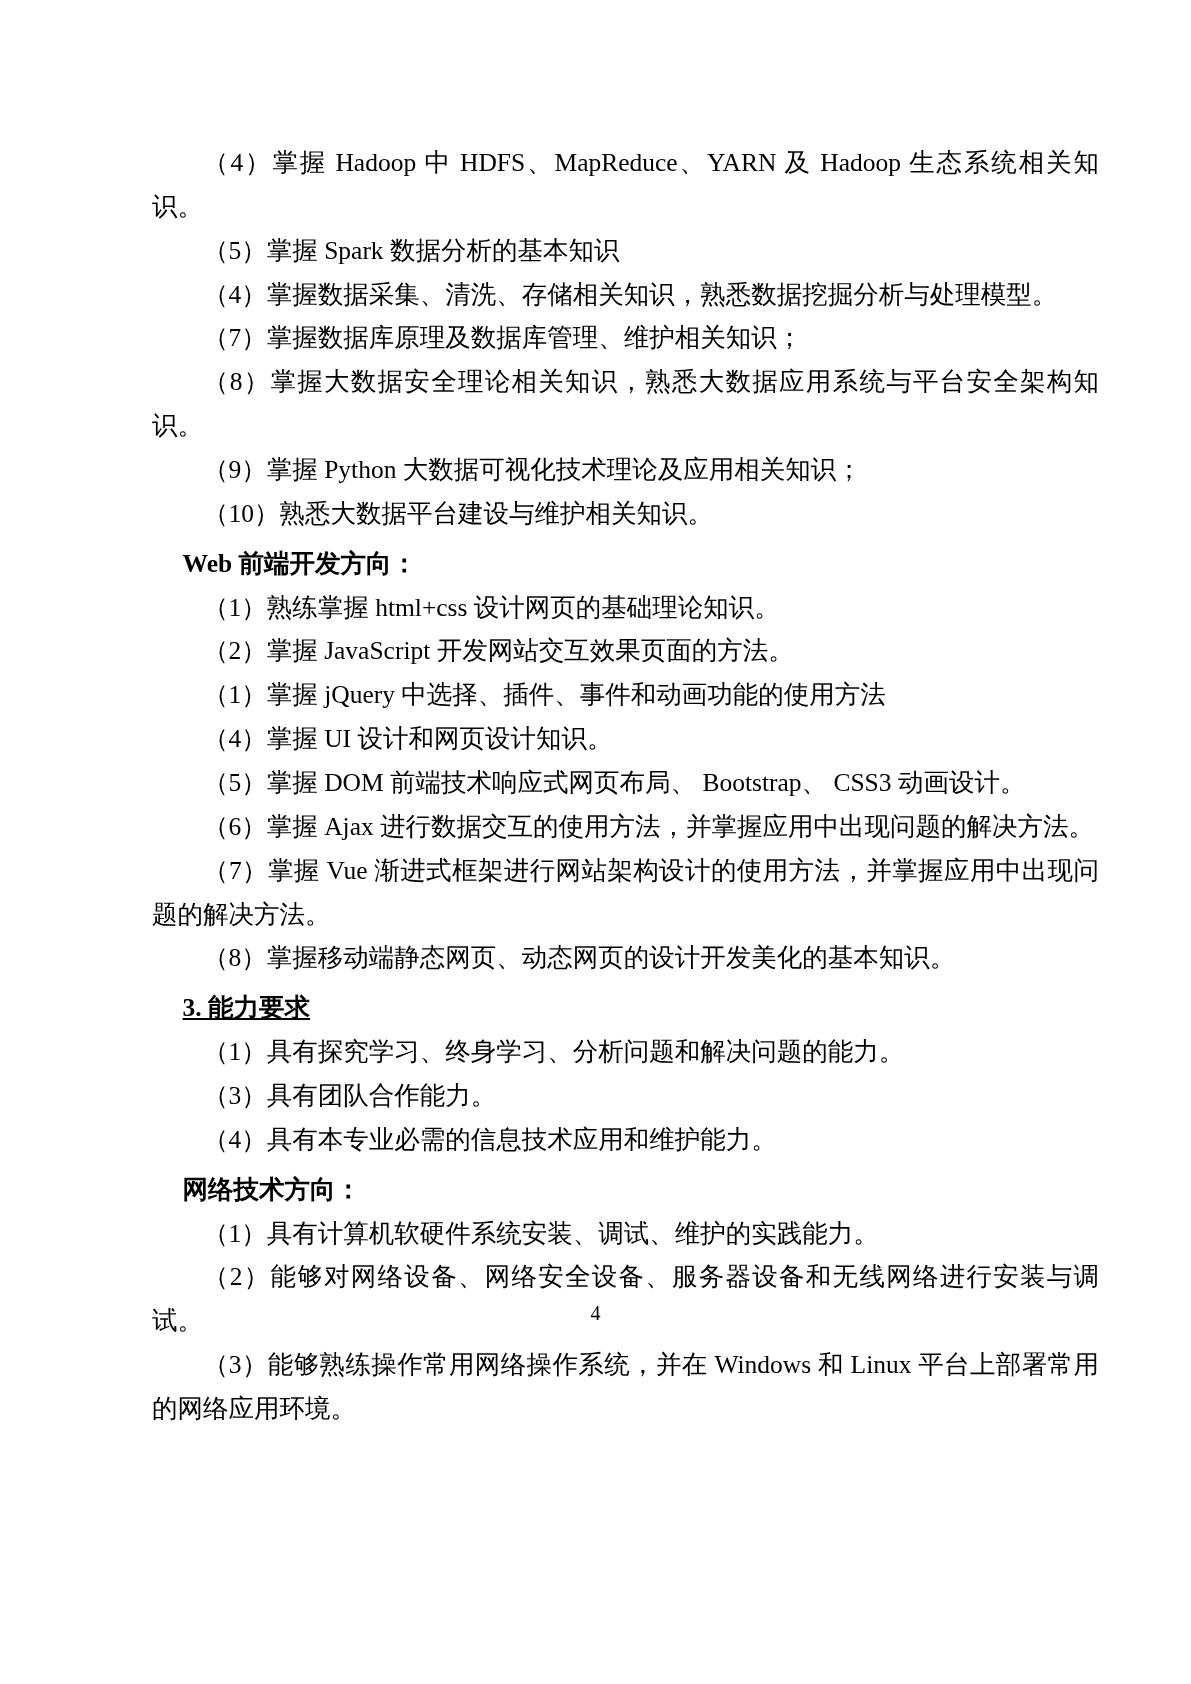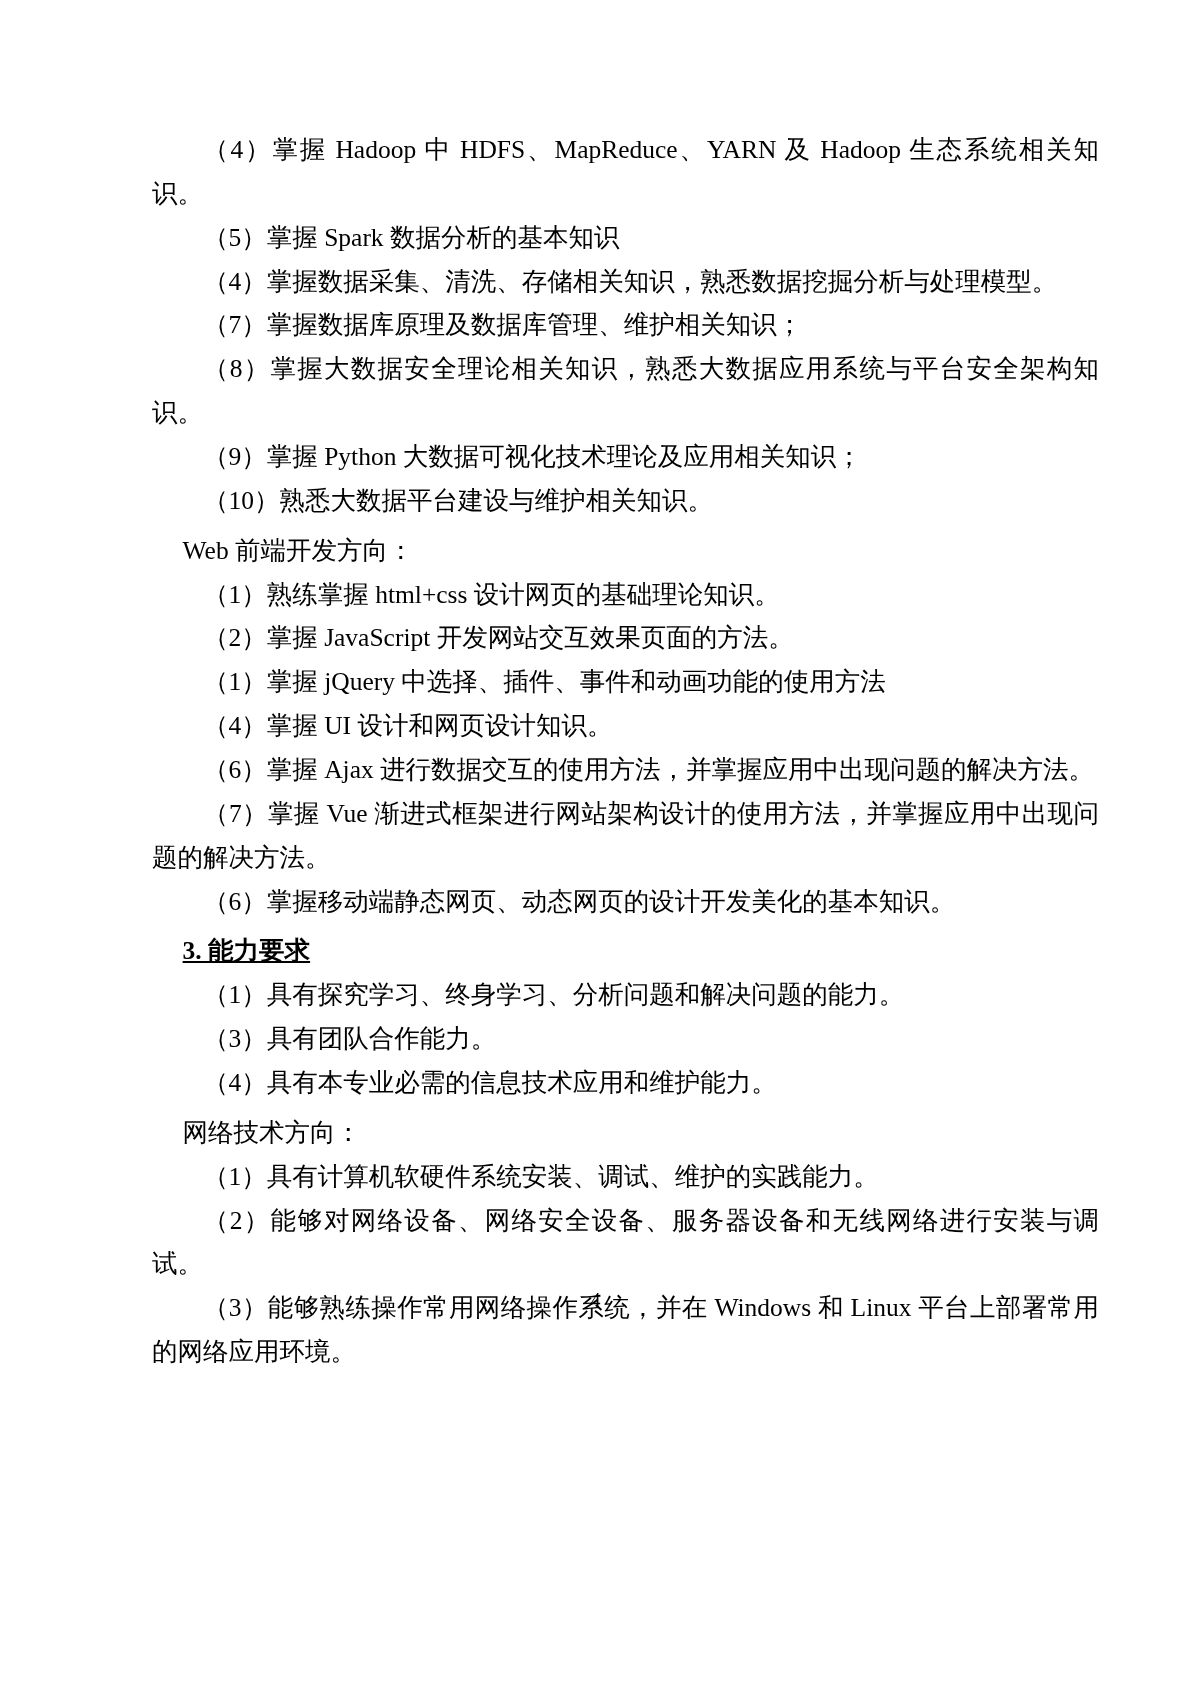--- a/index.html
+++ b/index.html
@@ -11,41 +11,41 @@
     width: 1191px;
     height: 1684px;
     font-family: "Liberation Serif", serif;
     color: #000000;
     position: relative;
     overflow: hidden;
   }
   .page {
     position: absolute;
     left: 0;
-    top: 0;
+    top: 13px;
     width: 1191px;
     height: 1372px;
     box-sizing: border-box;
     padding: 128px 92px 60px 152px;
   }
   .doc-body {
     font-size: 25.5px;
     line-height: 1.72;
     text-align: justify;
     text-justify: inter-ideograph;
   }
   p {
     margin: 0 0 0 0;
   }
   .para {
     text-indent: 2em;
   }
   .heading {
     text-indent: 1.2em;
-    font-weight: normal;
+    font-weight: bold;
     margin-top: 6px;
   }
   .heading-num {
     text-indent: 1.2em;
     font-weight: bold;
     margin-top: 6px;
     text-decoration: underline;
   }
   .footer {
     position: absolute;
@@ -70,23 +70,24 @@
     <p class="para">（8）掌握大数据安全理论相关知识，熟悉大数据应用系统与平台安全架构知识。</p>
     <p class="para">（9）掌握 Python 大数据可视化技术理论及应用相关知识；</p>
     <p class="para">（10）熟悉大数据平台建设与维护相关知识。</p>
 
     <p class="heading">Web 前端开发方向：</p>
 
     <p class="para">（1）熟练掌握 html+css 设计网页的基础理论知识。</p>
     <p class="para">（2）掌握 JavaScript 开发网站交互效果页面的方法。</p>
     <p class="para">（1）掌握 jQuery 中选择、插件、事件和动画功能的使用方法</p>
     <p class="para">（4）掌握 UI 设计和网页设计知识。</p>
+    <p class="para">（5）掌握 DOM 前端技术响应式网页布局、 Bootstrap、 CSS3 动画设计。</p>
     <p class="para">（6）掌握 Ajax 进行数据交互的使用方法，并掌握应用中出现问题的解决方法。</p>
     <p class="para">（7）掌握 Vue 渐进式框架进行网站架构设计的使用方法，并掌握应用中出现问题的解决方法。</p>
-    <p class="para">（6）掌握移动端静态网页、动态网页的设计开发美化的基本知识。</p>
+    <p class="para">（8）掌握移动端静态网页、动态网页的设计开发美化的基本知识。</p>
 
     <p class="heading-num">3. 能力要求</p>
 
     <p class="para">（1）具有探究学习、终身学习、分析问题和解决问题的能力。</p>
     <p class="para">（3）具有团队合作能力。</p>
     <p class="para">（4）具有本专业必需的信息技术应用和维护能力。</p>
 
     <p class="heading">网络技术方向：</p>
 
     <p class="para">（1）具有计算机软硬件系统安装、调试、维护的实践能力。</p>

